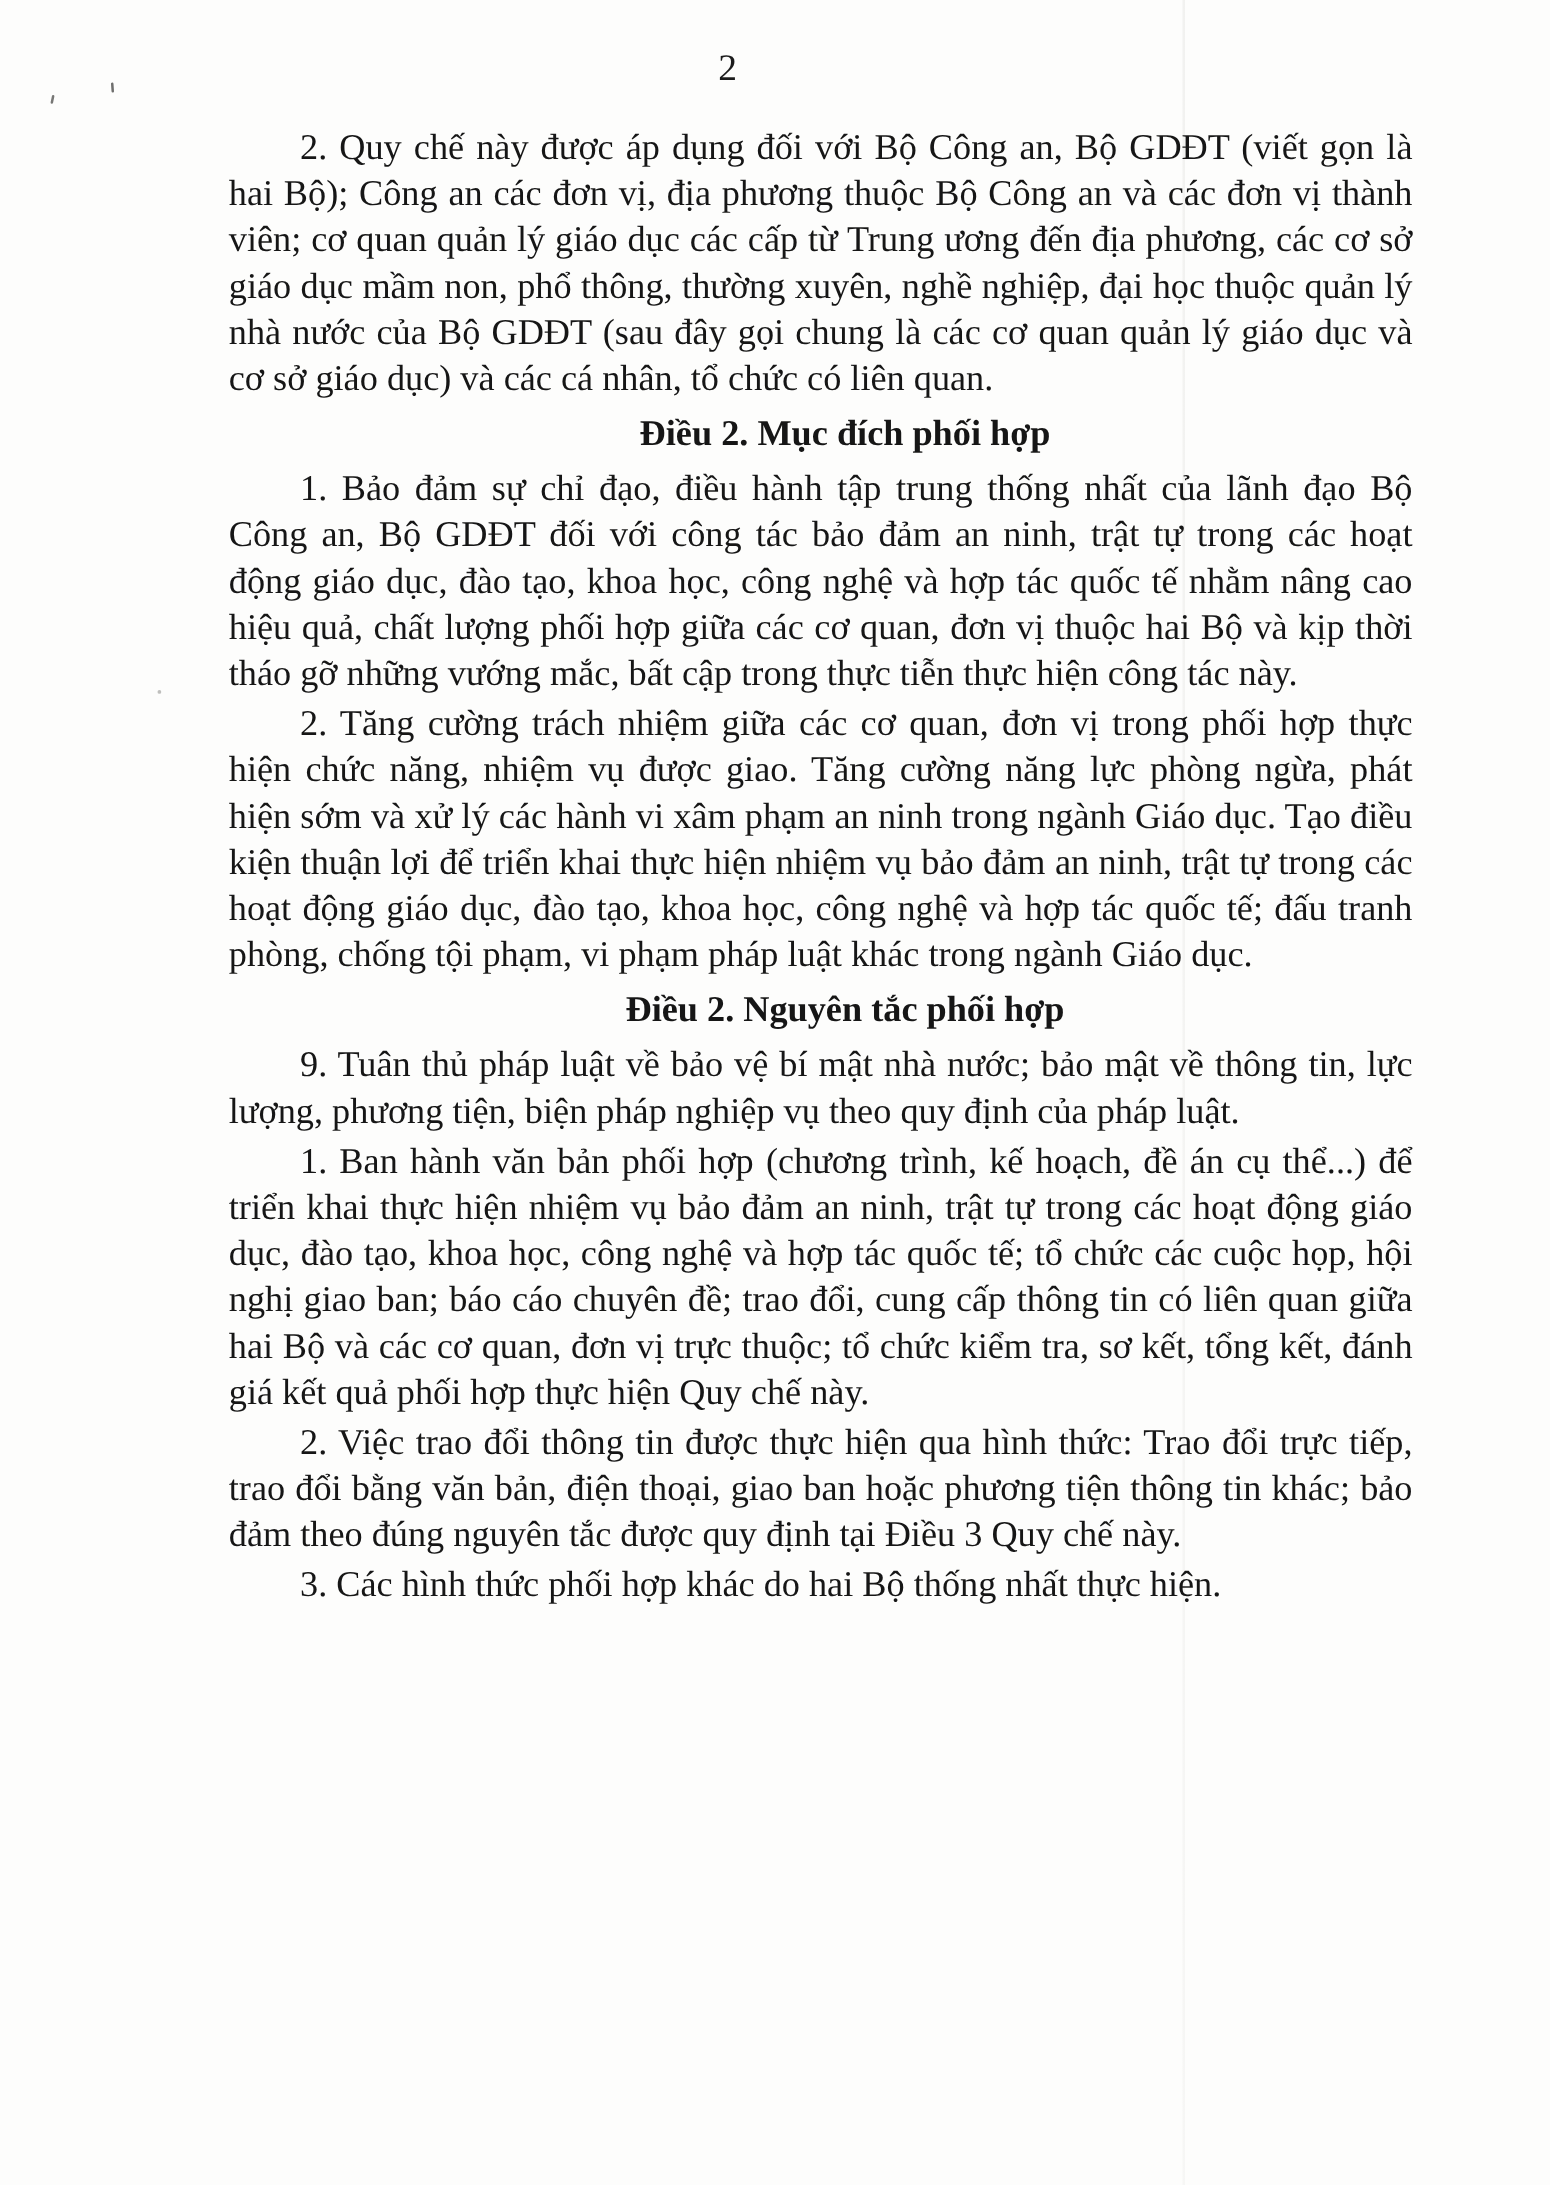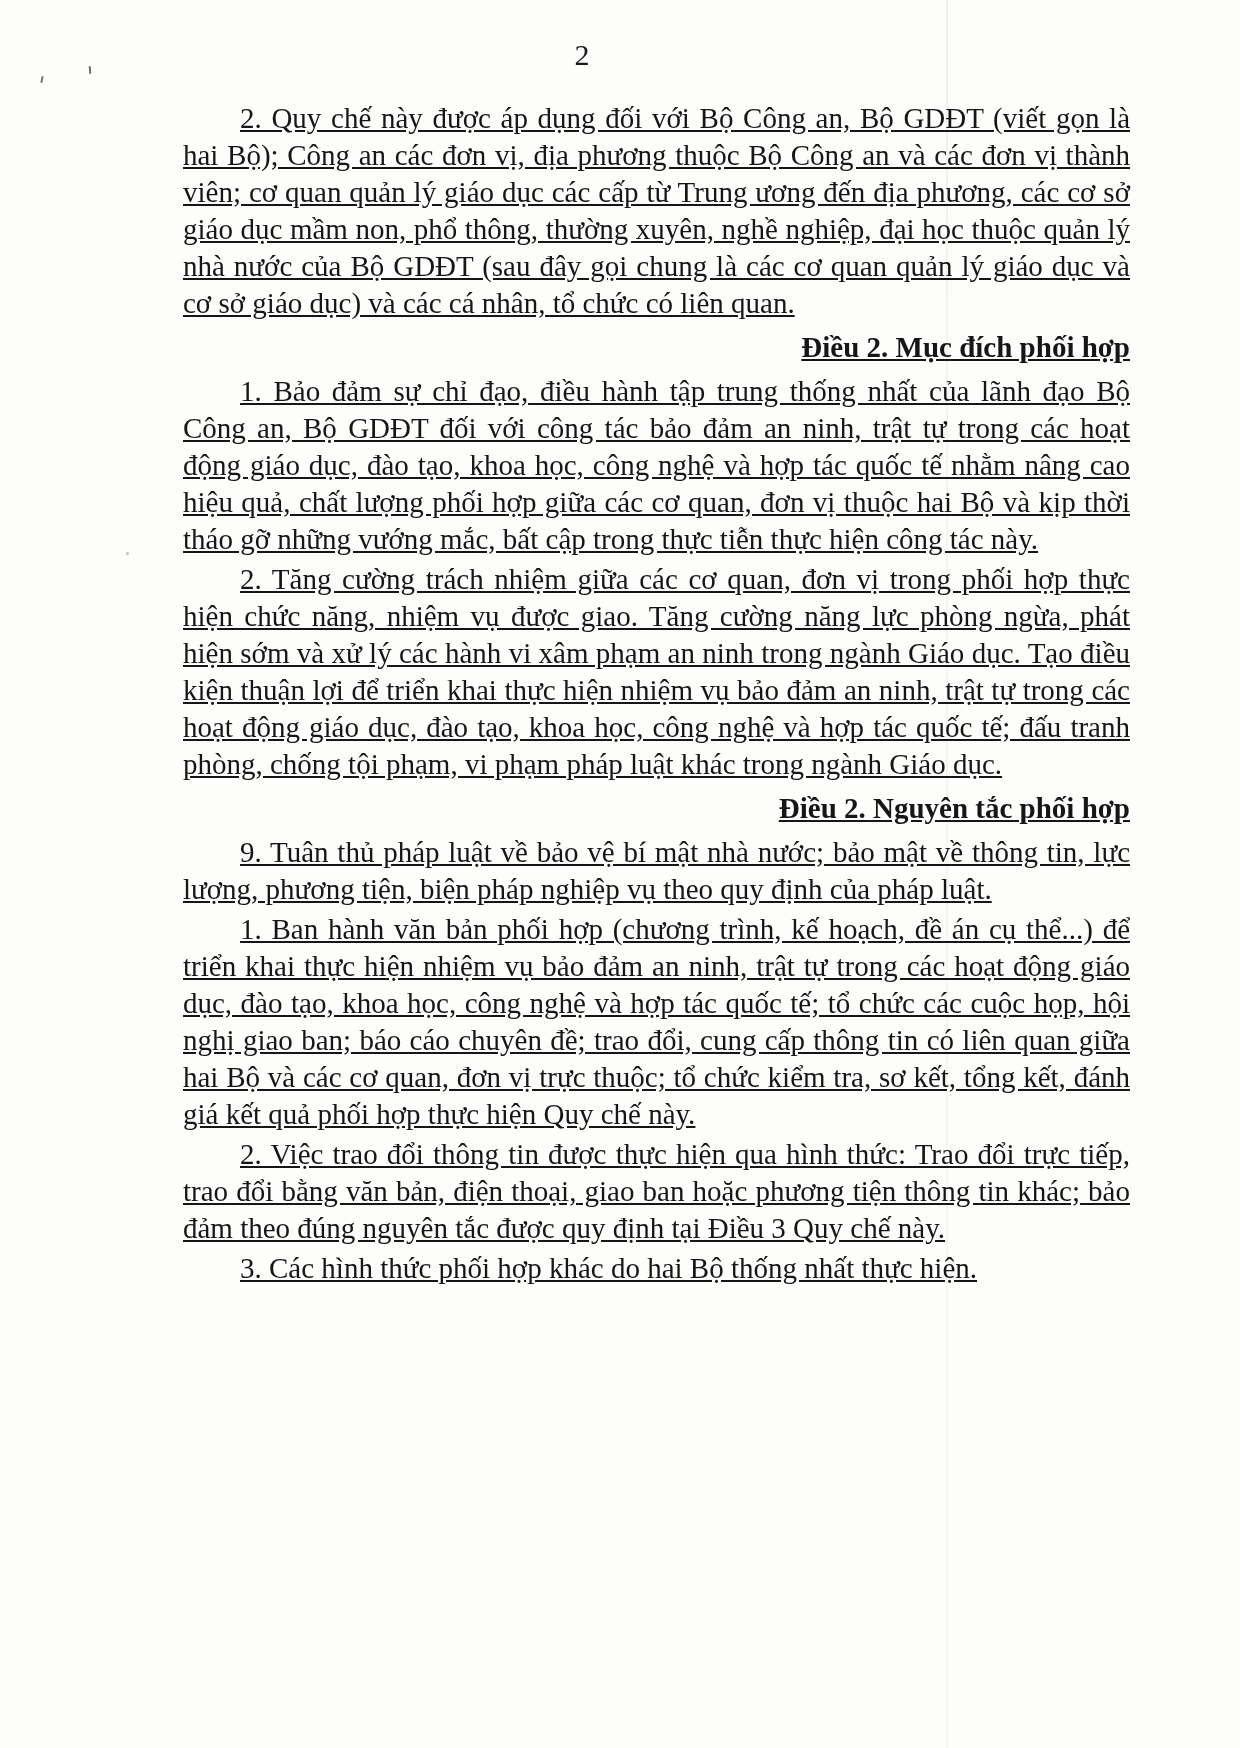--- a/index.html
+++ b/index.html
@@ -43,32 +43,31 @@
   }
   .text-block {
     position: absolute;
     left: 183px;
     top: 100px;
     width: 947px;
     font-size: 29px;
     line-height: 37px;
     text-align: justify;
     color: #161616;
-    text-decoration: underline;
   }
   .text-block p {
     margin: 0 0 3px 0;
   }
   .text-block p.body {
     text-indent: 57px;
   }
   .text-block p.heading {
     font-weight: bold;
     margin: 7px 0 7px 39px;
-    text-align: right;
+    text-align: center;
     text-indent: 0;
   }
 </style>
 </head>
 <body>
 
 <div class="scan-seam"></div>
 <div class="speckle s1"></div>
 <div class="speckle s2"></div>
 <div class="speckle s3"></div>

